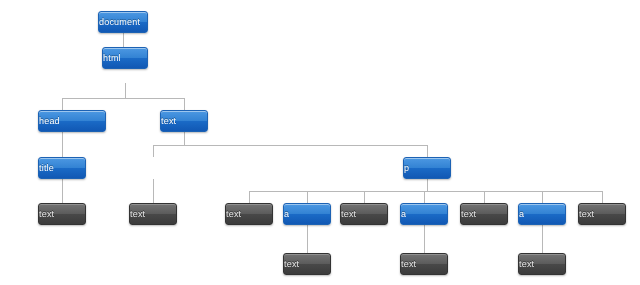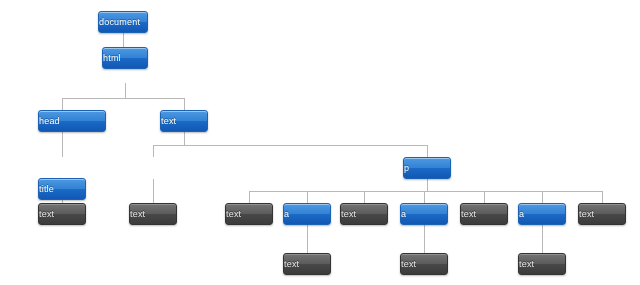--- a/index.html
+++ b/index.html
@@ -90,21 +90,21 @@
     </div>
     <div class="node node-element" style="left: 102px; top: 47px; width: 46px;">
       <span class="node-label">html</span>
     </div>
     <div class="node node-element" style="left: 38px; top: 110px; width: 68px;">
       <span class="node-label">head</span>
     </div>
     <div class="node node-element" style="left: 160px; top: 110px; width: 48px;">
       <span class="node-label">text</span>
     </div>
-    <div class="node node-element" style="left: 38px; top: 157px; width: 48px; margin-top: 21px;">
+    <div class="node node-element" style="left: 38px; top: 157px; width: 48px;">
       <span class="node-label">title</span>
     </div>
     <div class="node node-element" style="left: 403px; top: 157px; width: 48px;">
       <span class="node-label">p</span>
     </div>
     <div class="node node-text" style="left: 38px; top: 203px; width: 48px;">
       <span class="node-label">text</span>
     </div>
     <div class="node node-text" style="left: 129px; top: 203px; width: 48px;">
       <span class="node-label">text</span>

